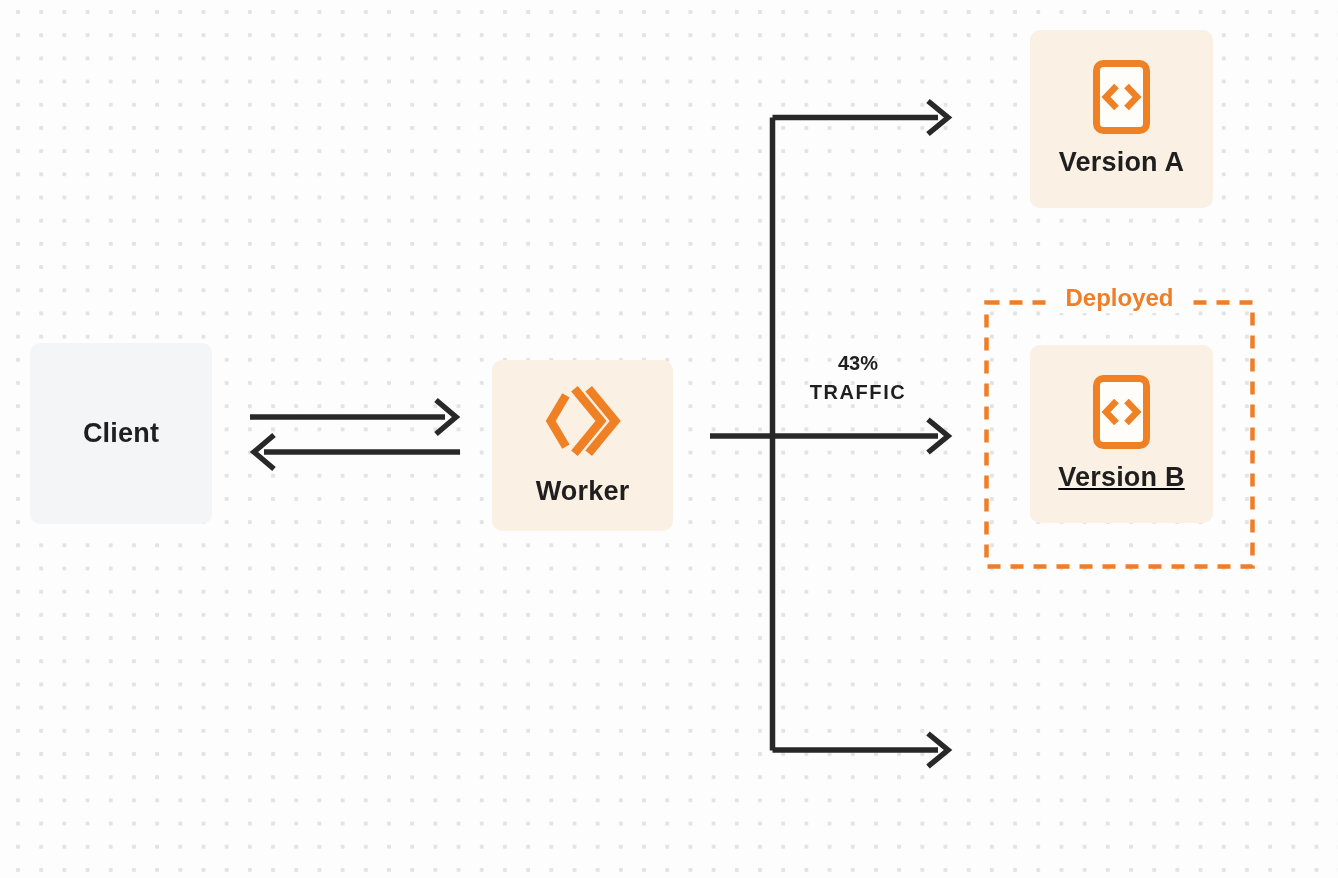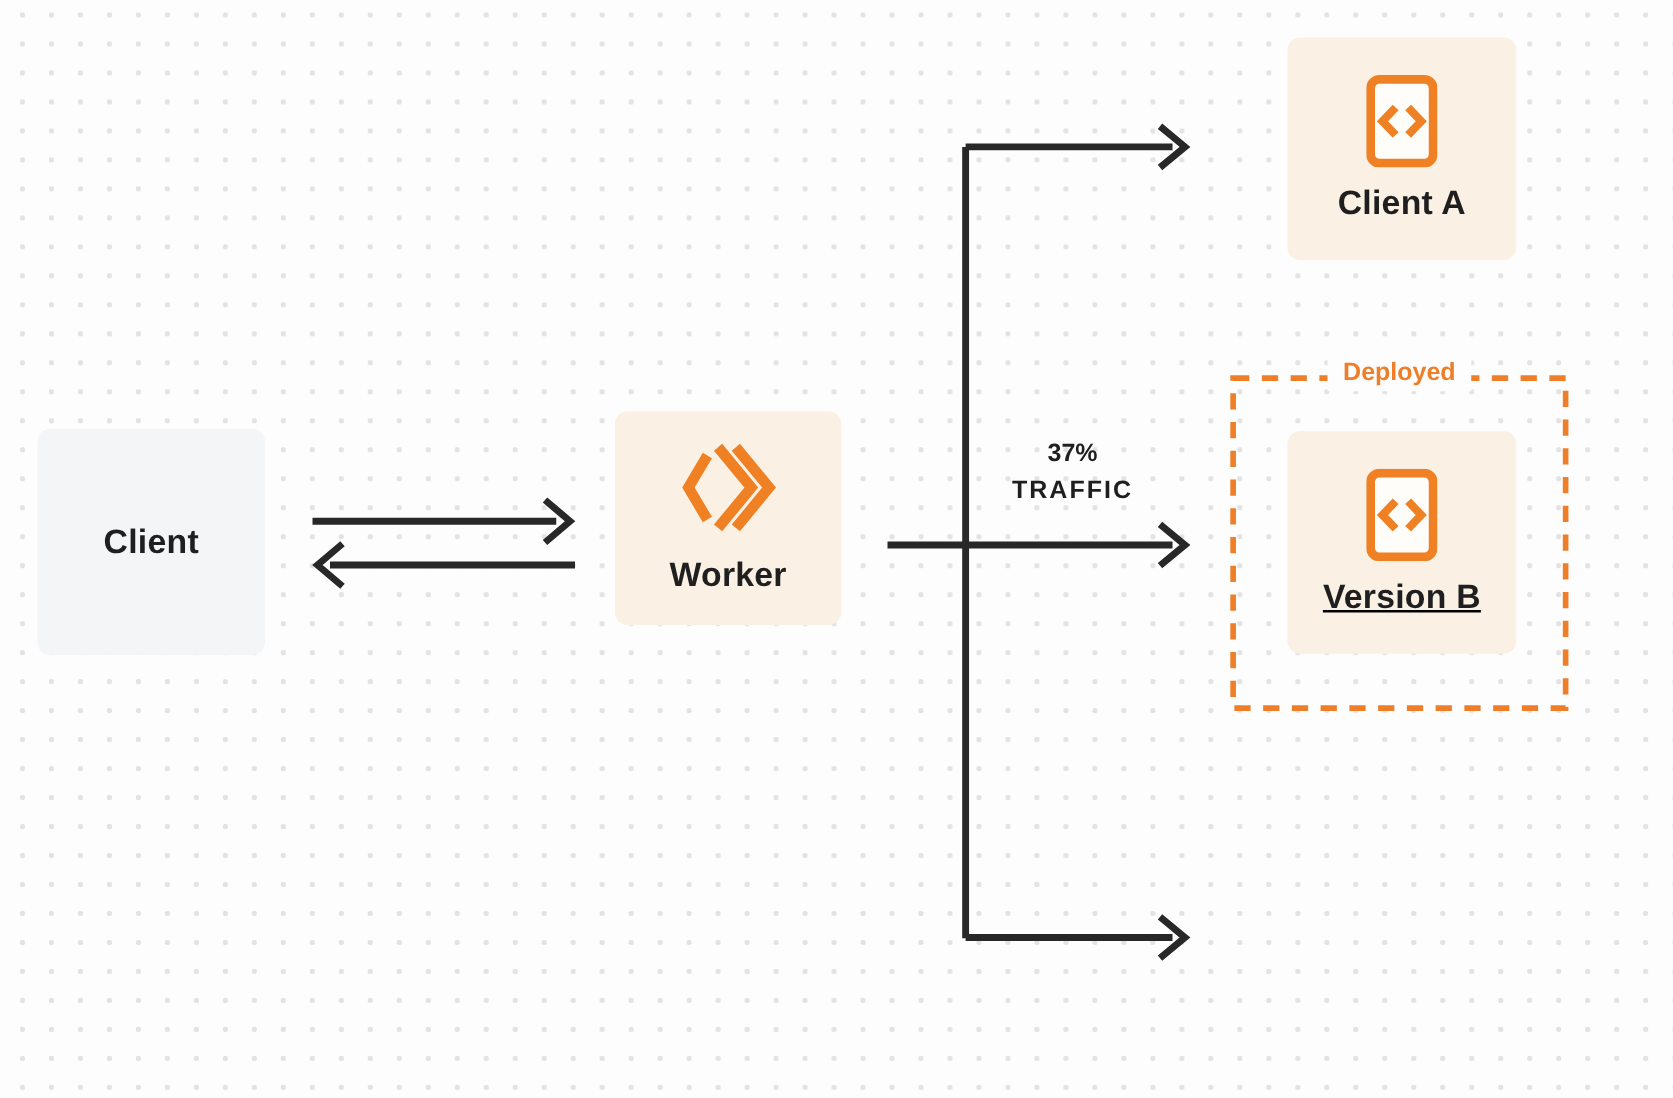--- a/index.html
+++ b/index.html
@@ -28,21 +28,21 @@
   .node{
     position:absolute;
     border-radius:10px;
     display:flex;flex-direction:column;
     align-items:center;justify-content:center;
   }
   .node .node-label{
     font-weight:bold;font-size:27px;color:var(--ink);letter-spacing:.2px;
   }
   .client{left:30px;top:343px;width:182px;height:181px;background:var(--gray-box);}
-  .worker{left:492px;top:329px;width:181px;height:171px;background:var(--cream);gap:17px;}
+  .worker{left:492px;top:360px;width:181px;height:171px;background:var(--cream);gap:17px;}
   .version{left:1030px;width:183px;height:178px;background:var(--cream);gap:13px;}
   .version-a{top:30px;}
   .version-b{top:345px;text-decoration:underline;}
   .version-c{top:660px;}
 
   .icon{display:block;}
 
   .traffic-label{
     position:absolute;left:788px;top:350px;width:140px;
     text-align:center;color:var(--ink);
@@ -52,21 +52,21 @@
 
   .deployed-label{
     position:absolute;left:986px;top:283px;width:267px;
     text-align:center;pointer-events:none;
   }
   .deployed-label span{
     display:inline-block;
     background:var(--bg);
     padding:0 12px;
     color:var(--deployed);
-    font-weight:bold;font-size:20px;line-height:30px;
+    font-weight:bold;font-size:24px;line-height:30px;
   }
 </style>
 </head>
 <body>
 
 <div class="canvas">
 
   <svg class="overlay" viewBox="0 0 1338 878" fill="none" stroke="#282828" stroke-width="5.5" stroke-linecap="butt" stroke-linejoin="miter">
 
     <g>
@@ -99,21 +99,21 @@
     </g>
 
     <rect x="986.5" y="302.5" width="266" height="264" stroke="#ee7e27" stroke-width="4.5" stroke-dasharray="13 10"></rect>
   </svg>
 
   <div class="deployed-label">
     <span>Deployed</span>
   </div>
 
   <div class="traffic-label">
-    <span class="t1">37%</span>
+    <span class="t1">43%</span>
     <span class="t2">TRAFFIC</span>
   </div>
 
   <div class="node client">
     <span class="node-label">Client</span>
   </div>
 
   <div class="node worker">
     <svg class="icon" width="78" height="74" viewBox="-7 -4 82 78" fill="none" stroke="#ef8124" stroke-width="9" stroke-linecap="butt" stroke-linejoin="miter">
       <path d="M16 7 L0 34 L16 61"></path>
@@ -122,21 +122,21 @@
     </svg>
     <span class="node-label">Worker</span>
   </div>
 
   <div class="node version version-a">
     <svg class="icon" width="57" height="74" viewBox="0 0 57 74" fill="none" stroke="#ef8124" stroke-linecap="butt" stroke-linejoin="miter">
       <rect x="3.5" y="3.5" width="50" height="67" rx="7" stroke-width="7" fill="#fffdf9"></rect>
       <path d="M23.5 26 L13 37 L23.5 48" stroke-width="6.5"></path>
       <path d="M33.5 26 L44 37 L33.5 48" stroke-width="6.5"></path>
     </svg>
-    <span class="node-label">Client A</span>
+    <span class="node-label">Version A</span>
   </div>
 
   <div class="node version version-b">
     <svg class="icon" width="57" height="74" viewBox="0 0 57 74" fill="none" stroke="#ef8124" stroke-linecap="butt" stroke-linejoin="miter">
       <rect x="3.5" y="3.5" width="50" height="67" rx="7" stroke-width="7" fill="#fffdf9"></rect>
       <path d="M23.5 26 L13 37 L23.5 48" stroke-width="6.5"></path>
       <path d="M33.5 26 L44 37 L33.5 48" stroke-width="6.5"></path>
     </svg>
     <span class="node-label">Version B</span>
   </div>

